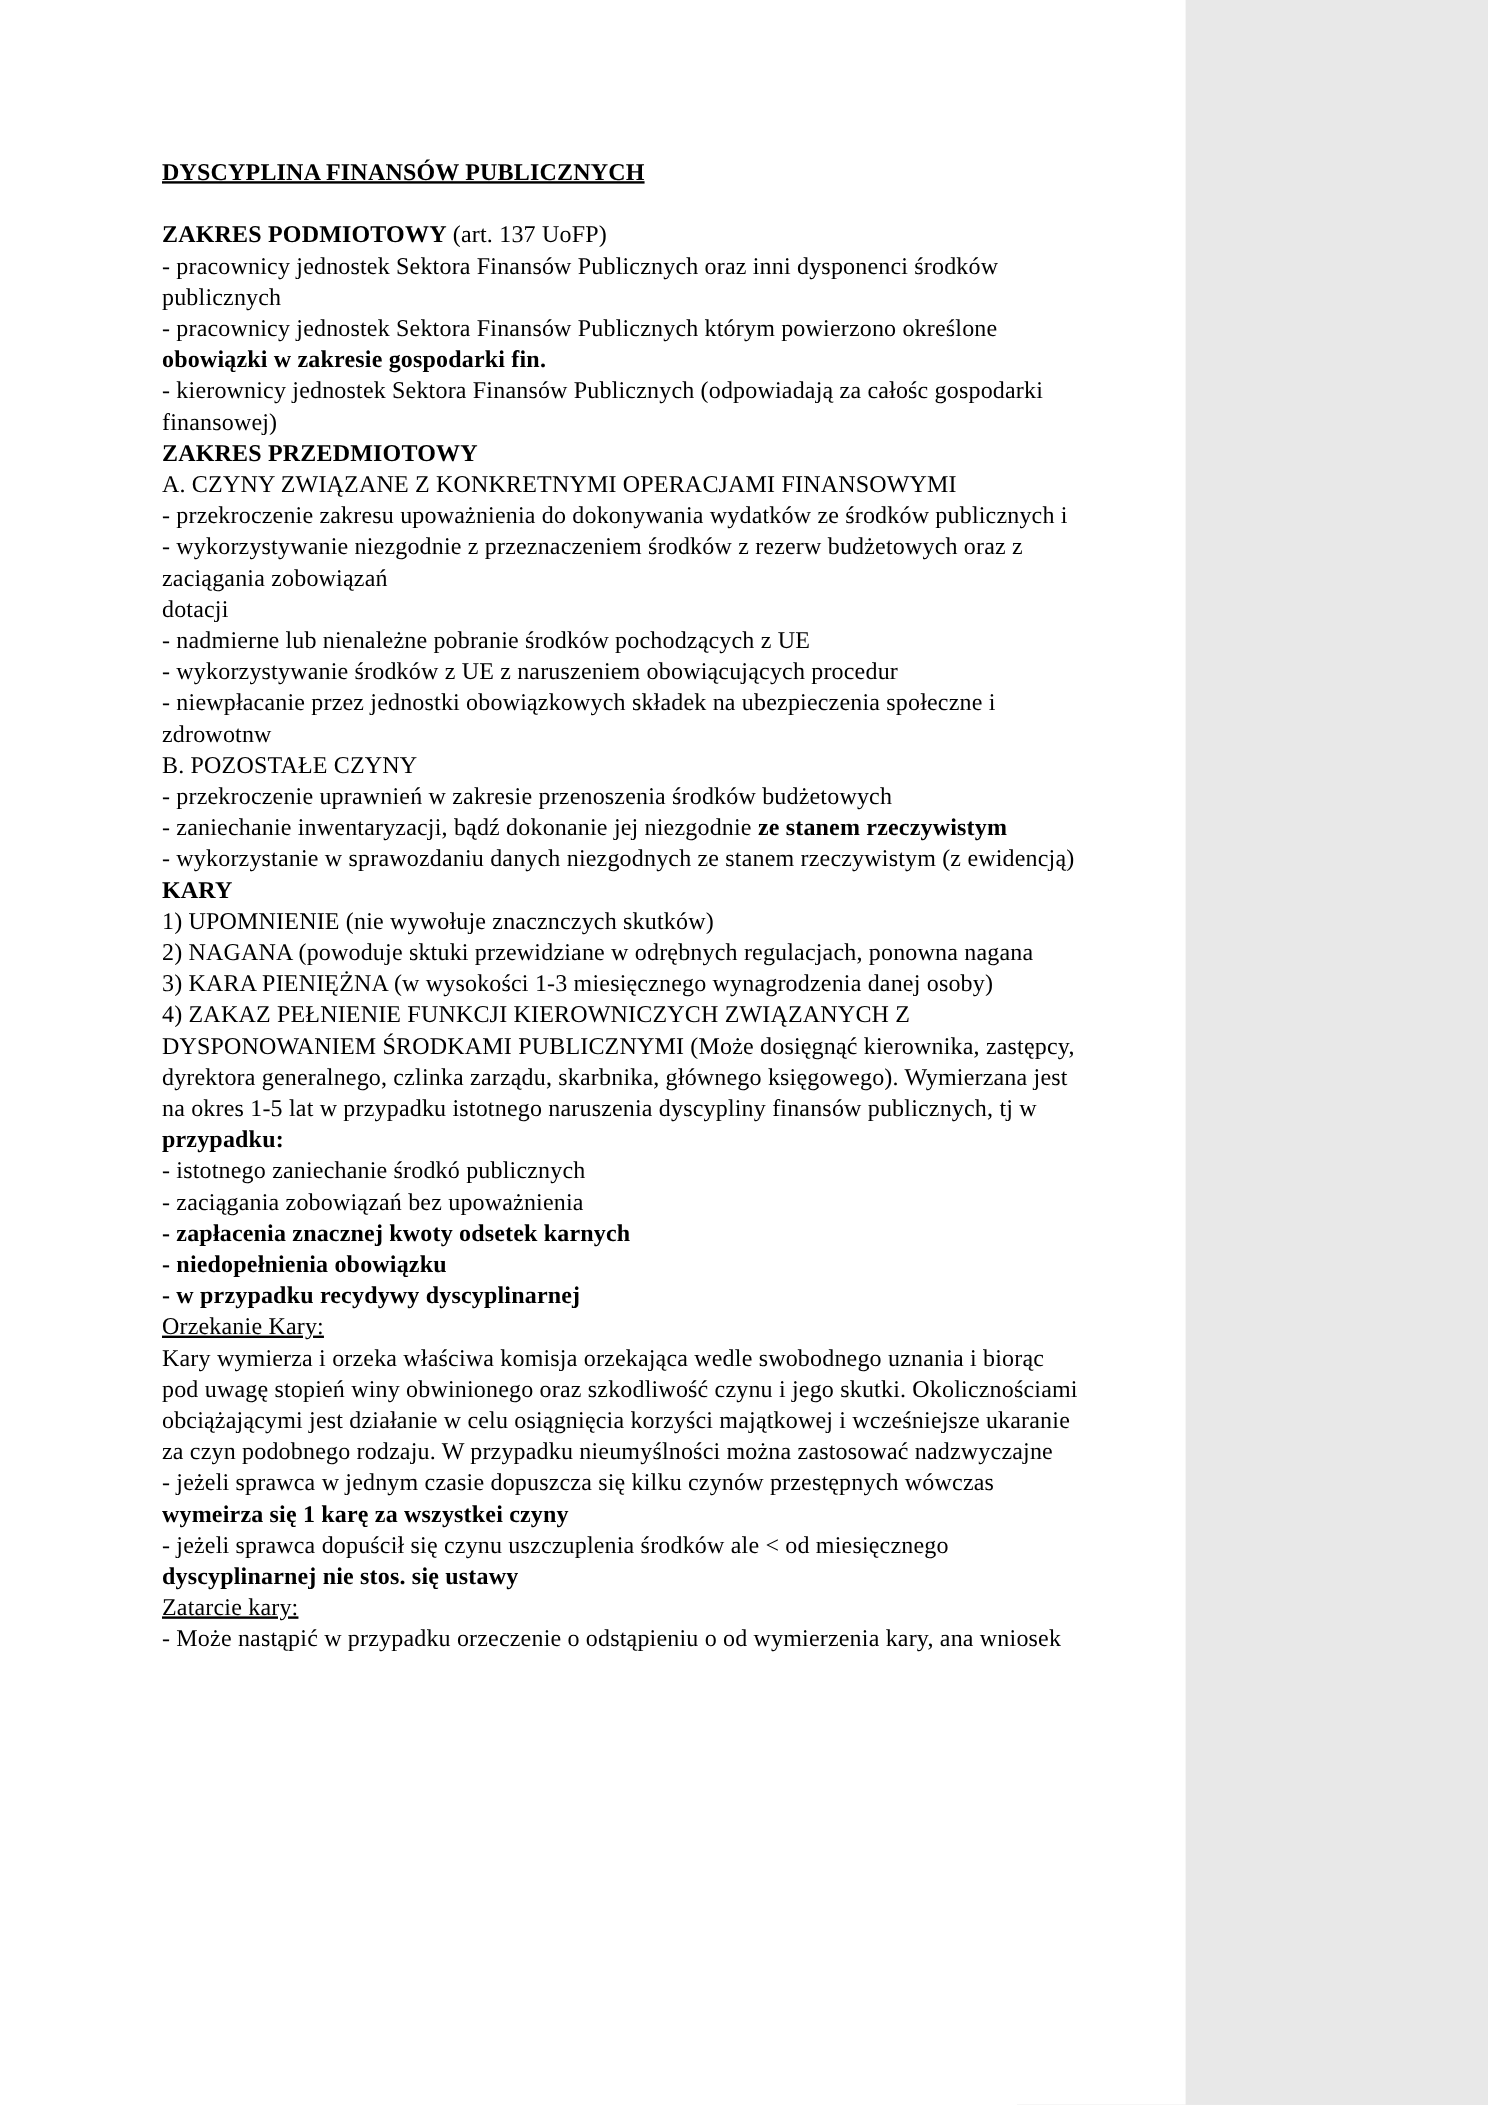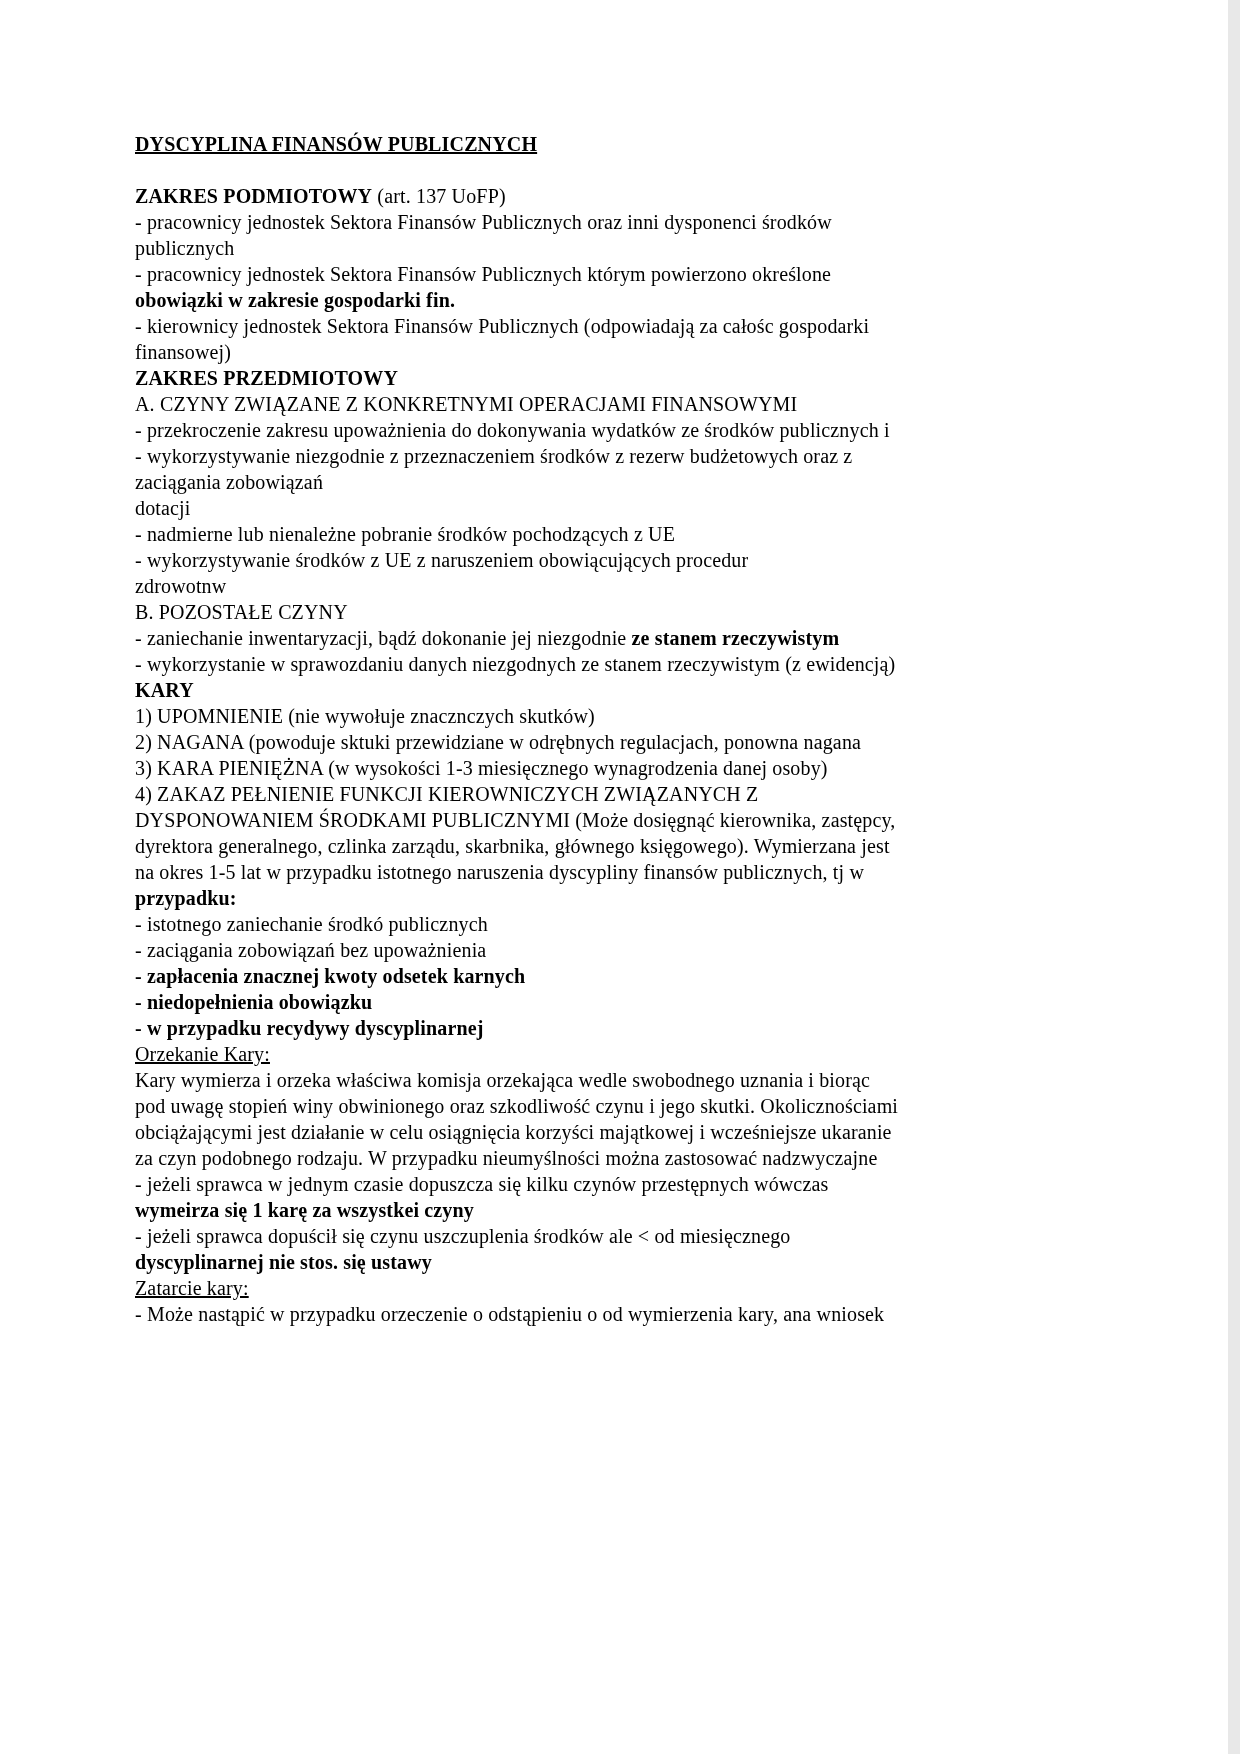--- a/index.html
+++ b/index.html
@@ -3,21 +3,21 @@
 <meta charset="utf-8">
 <style>
   * { margin: 0; padding: 0; box-sizing: border-box; }
   html, body { background: #e8e8e8; }
   body {
     width: 1240px;
     font-family: "Liberation Serif", serif;
   }
   .page {
     position: relative;
-    width: 1228px;
+    width: 988px;
     height: 1754px;
     background: var(--page-bg, #ffffff);
     color: var(--text-color, #000000);
     overflow: hidden;
   }
   .text-area {
     position: absolute;
     left: 135px;
     top: 131px;
     width: 1015px;
@@ -46,22 +46,24 @@
       <p class="line"><span>- kierownicy jednostek Sektora Finansów Publicznych (odpowiadają za całośc gospodarki</span></p>
       <p class="line"><span>finansowej)</span></p>
       <p class="line"><span class="bold">ZAKRES PRZEDMIOTOWY</span></p>
       <p class="line"><span>A. CZYNY ZWIĄZANE Z KONKRETNYMI OPERACJAMI FINANSOWYMI</span></p>
       <p class="line"><span>- przekroczenie zakresu upoważnienia do dokonywania wydatków ze środków publicznych i</span></p>
       <p class="line"><span>- wykorzystywanie niezgodnie z przeznaczeniem środków z rezerw budżetowych oraz z</span></p>
       <p class="line"><span>zaciągania zobowiązań</span></p>
       <p class="line"><span>dotacji</span></p>
       <p class="line"><span>- nadmierne lub nienależne pobranie środków pochodzących z UE</span></p>
       <p class="line"><span>- wykorzystywanie środków z UE z naruszeniem obowiącujących procedur</span></p>
+      <p class="line"><span>- niewpłacanie przez jednostki obowiązkowych składek na ubezpieczenia społeczne i</span></p>
       <p class="line"><span>zdrowotnw</span></p>
       <p class="line"><span>B. POZOSTAŁE CZYNY</span></p>
+      <p class="line"><span>- przekroczenie uprawnień w zakresie przenoszenia środków budżetowych</span></p>
       <p class="line"><span>- zaniechanie inwentaryzacji, bądź dokonanie jej niezgodnie </span><span class="bold">ze stanem rzeczywistym</span></p>
       <p class="line"><span>- wykorzystanie w sprawozdaniu danych niezgodnych ze stanem rzeczywistym (z ewidencją)</span></p>
       <p class="line"><span class="bold">KARY</span></p>
       <p class="line"><span>1) UPOMNIENIE (nie wywołuje znacznczych skutków)</span></p>
       <p class="line"><span>2) NAGANA (powoduje sktuki przewidziane w odrębnych regulacjach, ponowna nagana</span></p>
       <p class="line"><span>3) KARA PIENIĘŻNA (w wysokości 1-3 miesięcznego wynagrodzenia danej osoby)</span></p>
       <p class="line"><span>4) ZAKAZ PEŁNIENIE FUNKCJI KIEROWNICZYCH ZWIĄZANYCH Z</span></p>
       <p class="line"><span>DYSPONOWANIEM ŚRODKAMI PUBLICZNYMI (Może dosięgnąć kierownika, zastępcy,</span></p>
       <p class="line"><span>dyrektora generalnego, czlinka zarządu, skarbnika, głównego księgowego). Wymierzana jest</span></p>
       <p class="line"><span>na okres 1-5 lat w przypadku istotnego naruszenia dyscypliny finansów publicznych, tj w</span></p>

